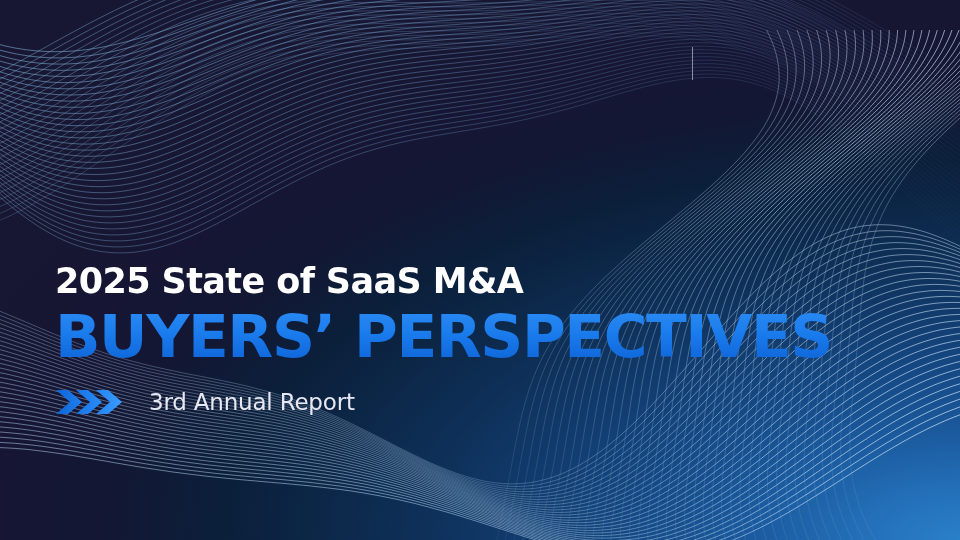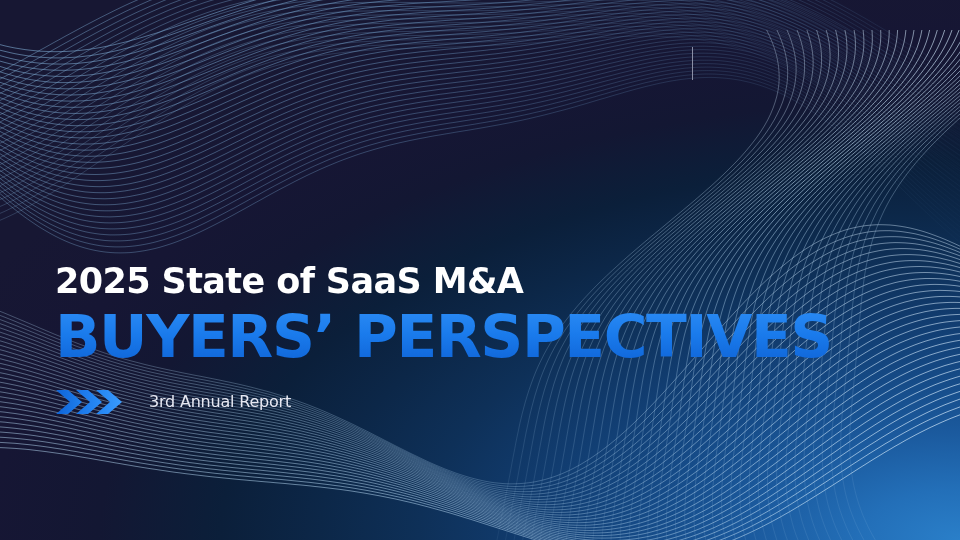--- a/index.html
+++ b/index.html
@@ -99,21 +99,21 @@
   .subtitle-row {
     margin-top:21px;
     display:flex;
     align-items:center;
     height:30px;
   }
   .chevrons { flex:none; display:block; margin-left:1px; }
   .subtitle-text {
     margin-left:21px;
     font-family:"DejaVu Sans", sans-serif;
-    font-size:16px;
+    font-size:23px;
     font-weight:normal;
     letter-spacing:-.2px;
     color:#e7e8f2;
     white-space:nowrap;
     line-height:1;
   }
 </style>
 </head>
 <body>
 

